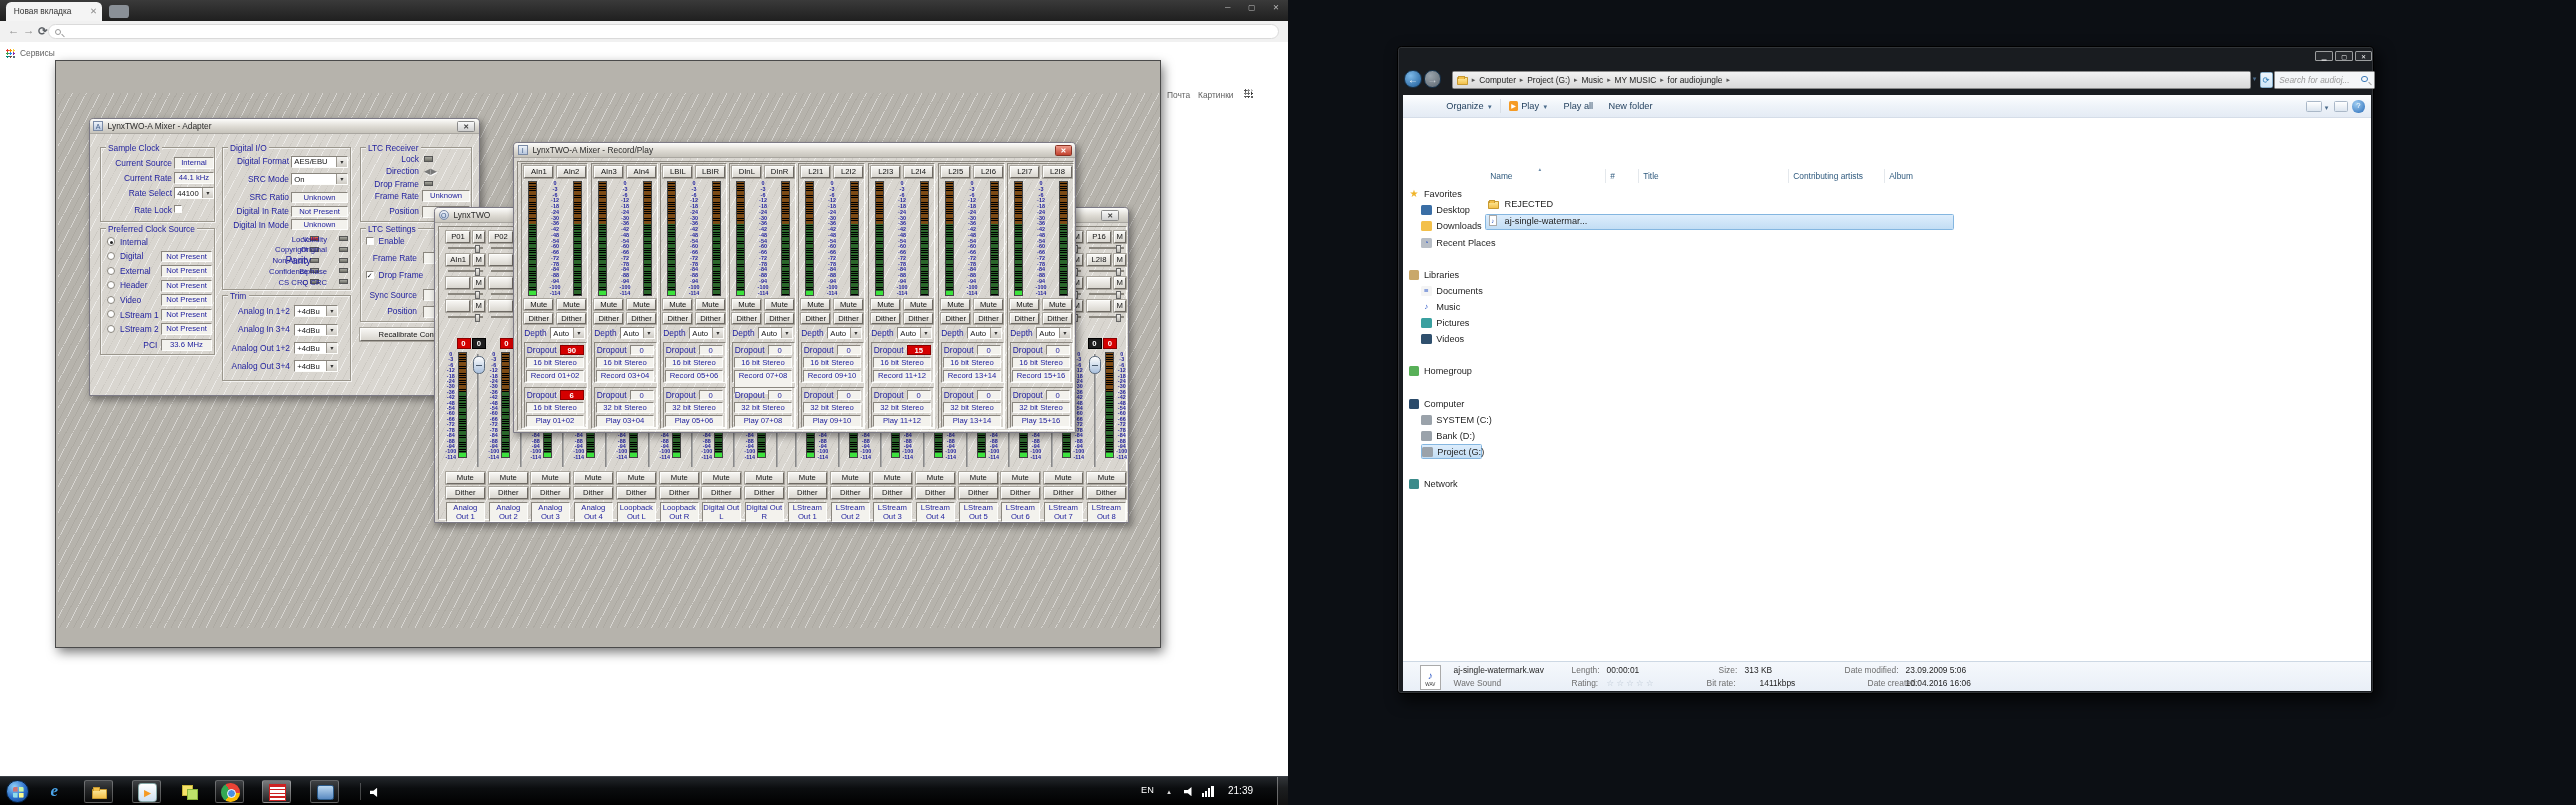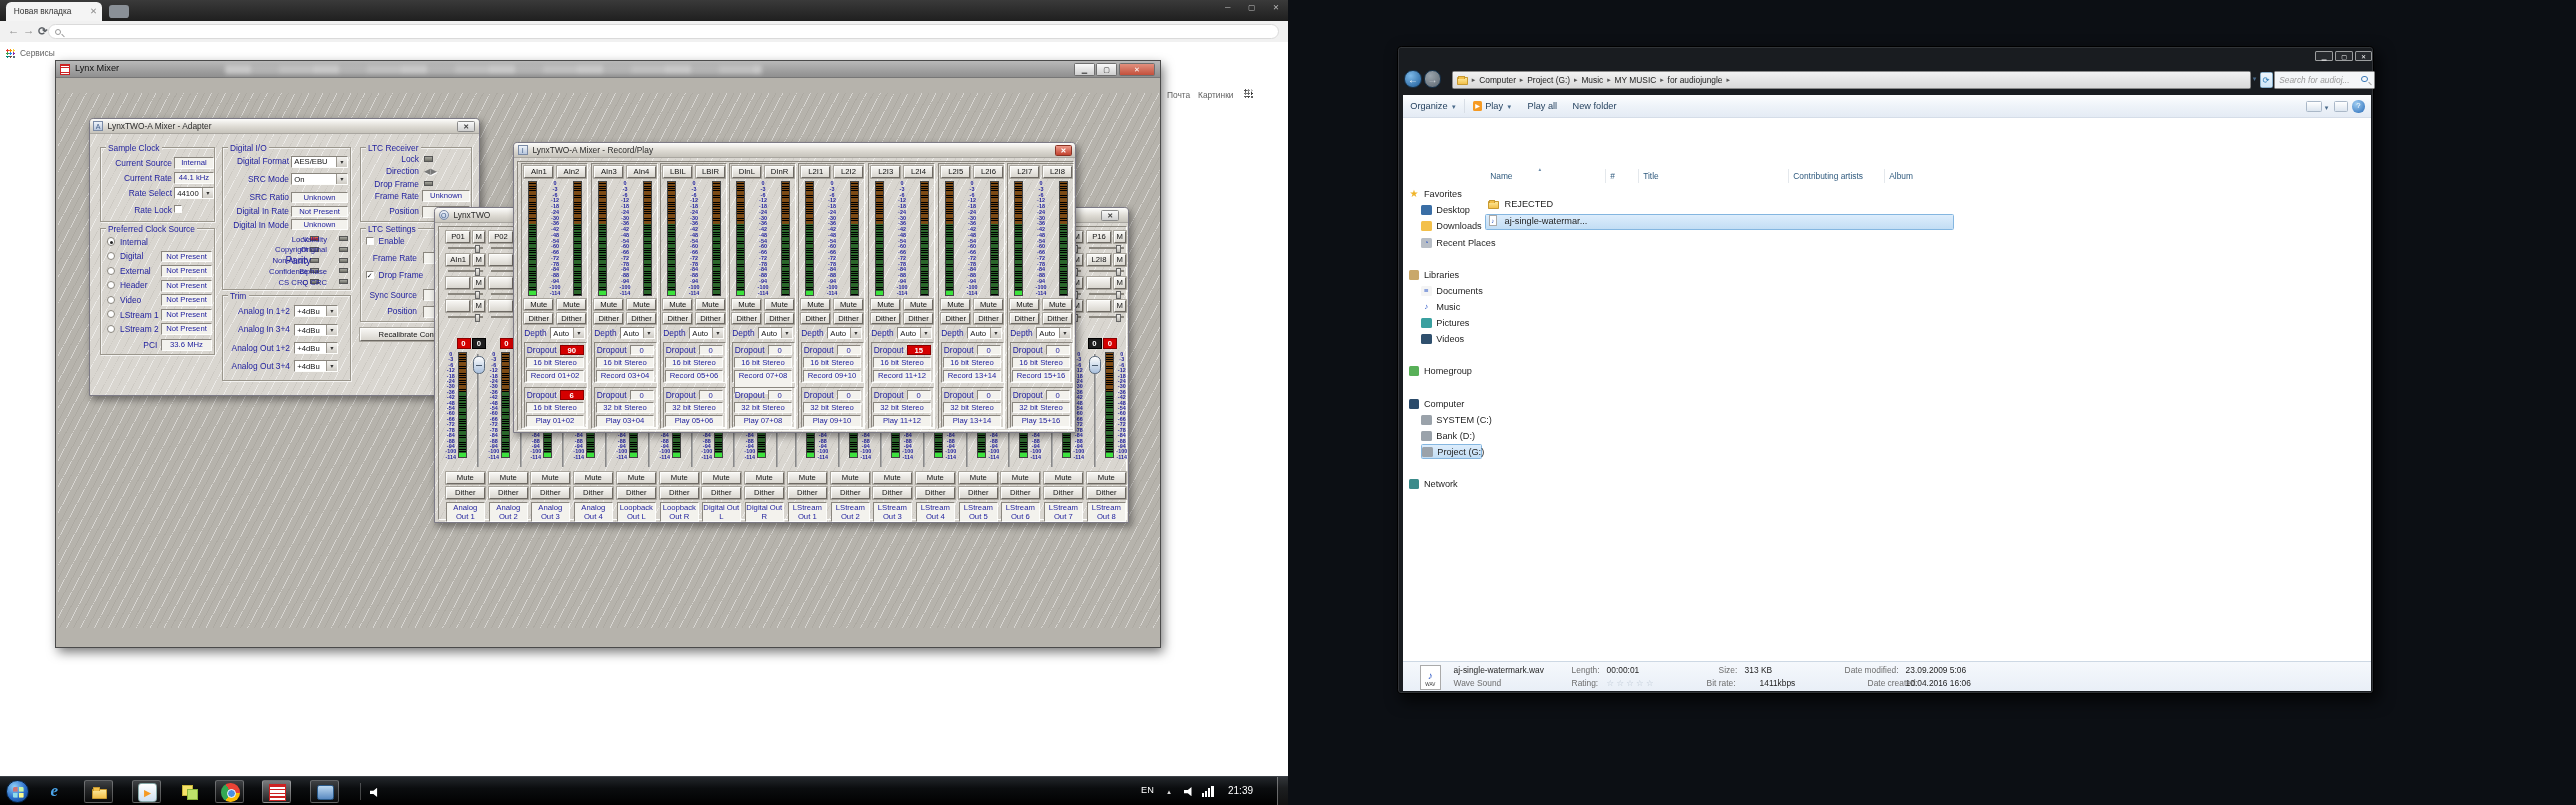--- a/index.html
+++ b/index.html
@@ -74,21 +74,21 @@
   .xbtn{width:18.4px;height:10.7px;border:0.8px solid rgba(255,255,255,.55);border-radius:1.5px;color:#eee;font-size:6.1px;text-align:center;line-height:10px;background:rgba(255,255,255,.06);}
   #xpanel{left:4.6px;top:48px;width:968px;height:596px;background:#fff;}
   #addr-row{left:4.6px;top:23px;width:968px;height:20px;}
   .navcirc{width:17.6px;height:17.6px;border-radius:50%;color:#fff;text-align:center;line-height:17px;font-size:10px;border:0.8px solid #17344f;}
   .navcirc.back{background:radial-gradient(circle at 35% 30%,#7db9e8,#1c5a96);}
   .navcirc.fwd{background:radial-gradient(circle at 35% 30%,#9aa4ac,#5d6770);color:#cfd6dc;}
   #crumbbar{left:49px;top:0.8px;width:799px;height:18.4px;background:linear-gradient(#f2f2f2,#d9d9d9);border:0.8px solid #8a8a8a;border-radius:1.5px;display:flex;align-items:center;font-size:8.4px;color:#222;}
   .crumb{padding:0 3.1px;}
   .crumb-sep{color:#555;font-size:7px;padding:0 0.8px;}
   #searchbox{left:871px;top:0.8px;width:101px;height:18.4px;background:#f4f6f8;border:0.8px solid #8a8a8a;border-radius:1.5px;font-size:8.4px;color:#9a9a9a;font-style:italic;line-height:17px;padding-left:4.6px;}
-  #xtoolbar{left:0px;top:0px;width:968px;height:23px;background:linear-gradient(#fdfeff,#eef3f9 50%,#e4ebf4);border-bottom:0.8px solid #d5dde8;display:flex;align-items:center;color:#1e3c5a;font-size:9.2px;}
+  #xtoolbar{left:0px;top:0px;width:968px;height:23px;background:linear-gradient(#fdfeff,#eef3f9 50%,#e4ebf4);border-bottom:0.8px solid #d5dde8;display:flex;align-items:center;color:#1e3c5a;font-size:9.2px;padding-left:36px;}
   .tbitem{padding:0 7.7px;display:flex;align-items:center;gap:3.1px;}
   .tbsep{width:0.8px;height:14px;background:#d8dee6;}
   .drop{font-size:6.1px;color:#4a6a8a;}
   .hdr{font-size:8.4px;color:#2f5a7e;border-left:0.8px solid #e4e8ec;padding-left:4.6px;line-height:14px;overflow:hidden;white-space:nowrap;}
   .sbitem{display:flex;align-items:center;gap:4.6px;font-size:9.2px;color:#1e1e1e;height:15.3px;}
   .sbicon{width:10.7px;height:10px;border-radius:1.5px;flex:0 0 auto;text-align:center;line-height:9.2px;font-size:7.7px;}
   .selrow{background:linear-gradient(#ddedfc,#c2ddf4);border:0.8px solid #84b6e0;border-radius:1.5px;}
   .fname{font-size:9.2px;color:#1e1e1e;white-space:nowrap;}
   .fold{background:linear-gradient(#fde89a,#f3c04a);border:0.8px solid #c89a30;border-radius:0.8px;}
   .fold::before{content:"";position:absolute;left:0;top:-2.3px;width:4.6px;height:2.3px;background:#f3c04a;border:0.8px solid #c89a30;border-bottom:none;border-radius:0.8px 0.8px 0 0;}
@@ -130,28 +130,20 @@
   </div>
   <div class="a" id="page">
     <div class="a dotgrid" style="left:6.1px;top:7px;"></div>
     <div class="a pagelink" style="left:20px;top:6.1px;">Сервисы</div>
     <div class="a pagelink" style="left:1167px;top:48px;">Почта</div>
     <div class="a pagelink" style="left:1198px;top:48px;">Картинки</div>
     <div class="a dotgrid grey" style="left:1244px;top:47px;"></div>
   </div>
 
   <div class="a" id="lynxwin">
-    <div class="a" id="lynx-title">
-      <div class="a" style="left:3.8px;top:3.1px;width:10.7px;height:10.7px;background:#fff;border:0.8px solid #c22;background-image:repeating-linear-gradient(#c22 0 0.8px,transparent 0.8px 2.3px);"></div>
-      <div class="a" style="left:19px;top:2.3px;">Lynx Mixer</div>
-      <div class="a blurbar" style="left:169px;top:3.8px;width:537px;height:9.2px;"></div>
-      <div class="a wbtn" style="left:1018px;top:2.3px;width:21px;">▁</div>
-      <div class="a wbtn" style="left:1040px;top:2.3px;width:21px;">▢</div>
-      <div class="a wbtn close" style="left:1063px;top:2.3px;width:36px;">✕</div>
-    </div>
     <div class="a" id="lynx-client"></div>
 
     <div class="a childwin" id="adwin" style="left:33px;top:57px;width:391px;height:278px;z-index:1;">
       <div class="a ctitle">
         <div class="a wicon" style="left:3.1px;top:2.3px;">A</div>
         <div class="a" style="left:17.6px;top:2.3px;">LynxTWO-A Mixer - Adapter</div>
         <div class="a cclose" style="left:367px;top:2.3px;width:18.4px;height:10.7px;">✕</div>
       </div>
       <div class="a grp" style="left:10px;top:28px;width:115px;height:75px;">
         <div class="legend">Sample Clock</div>

